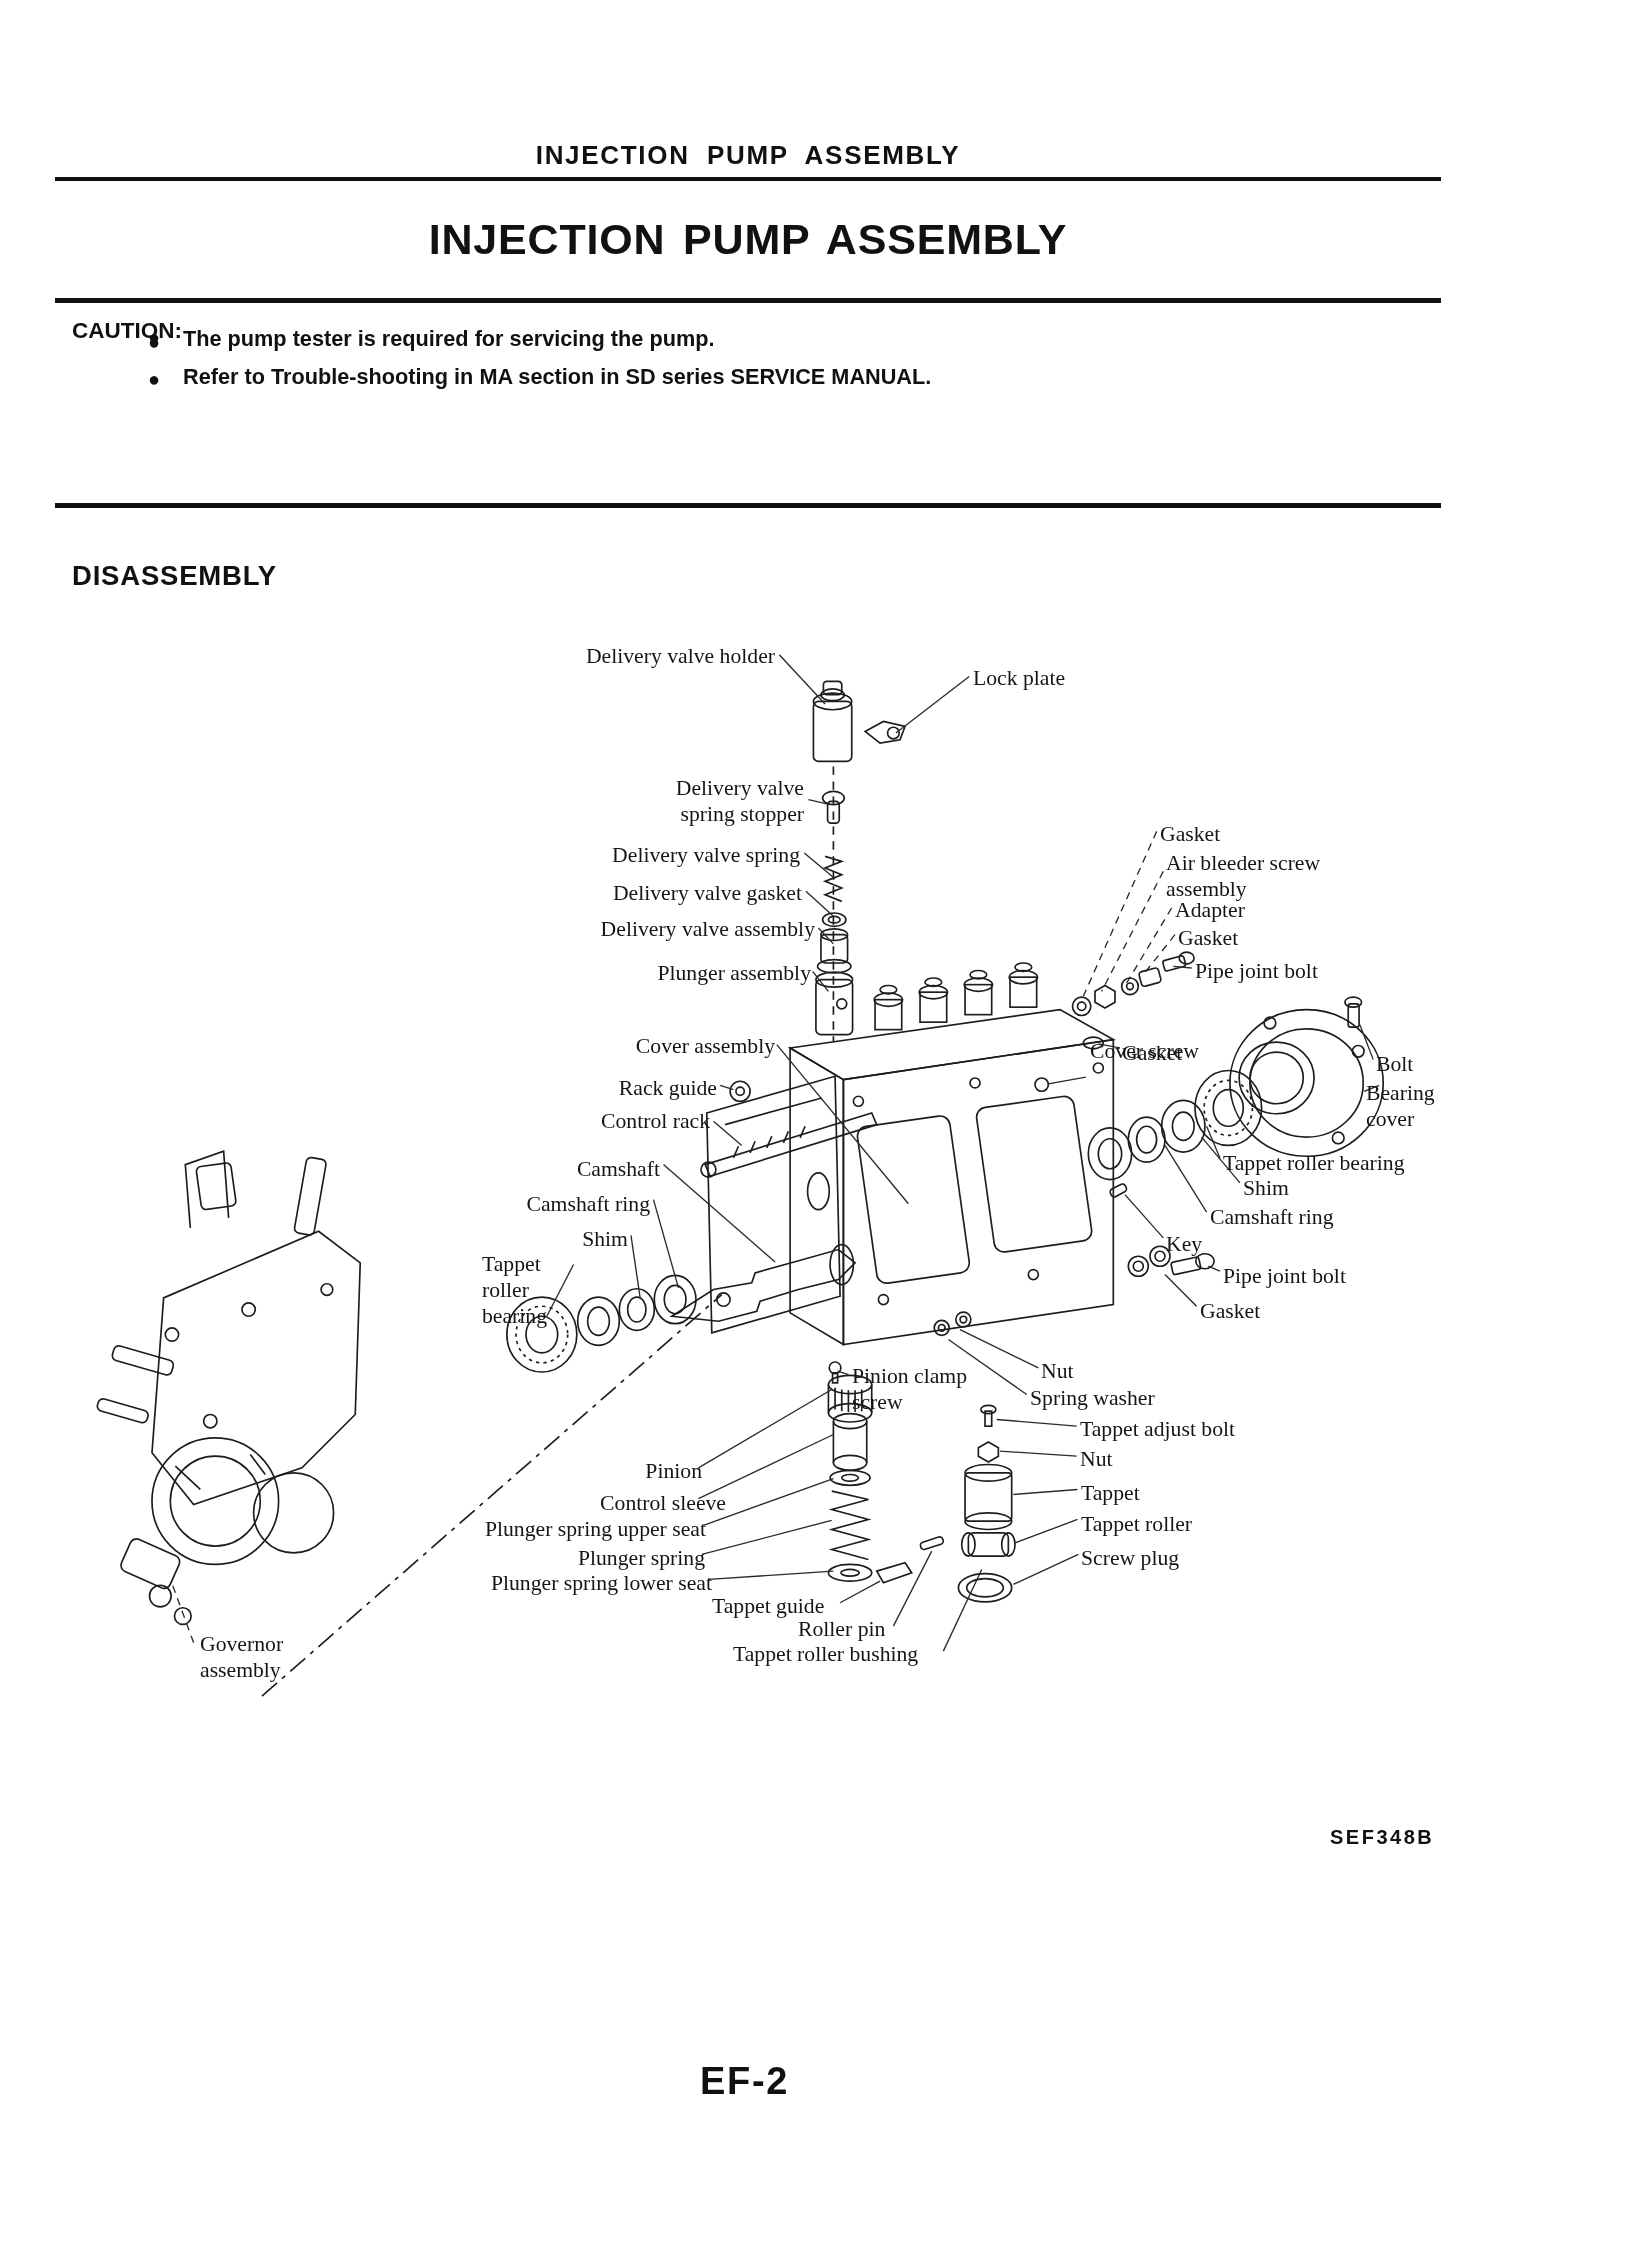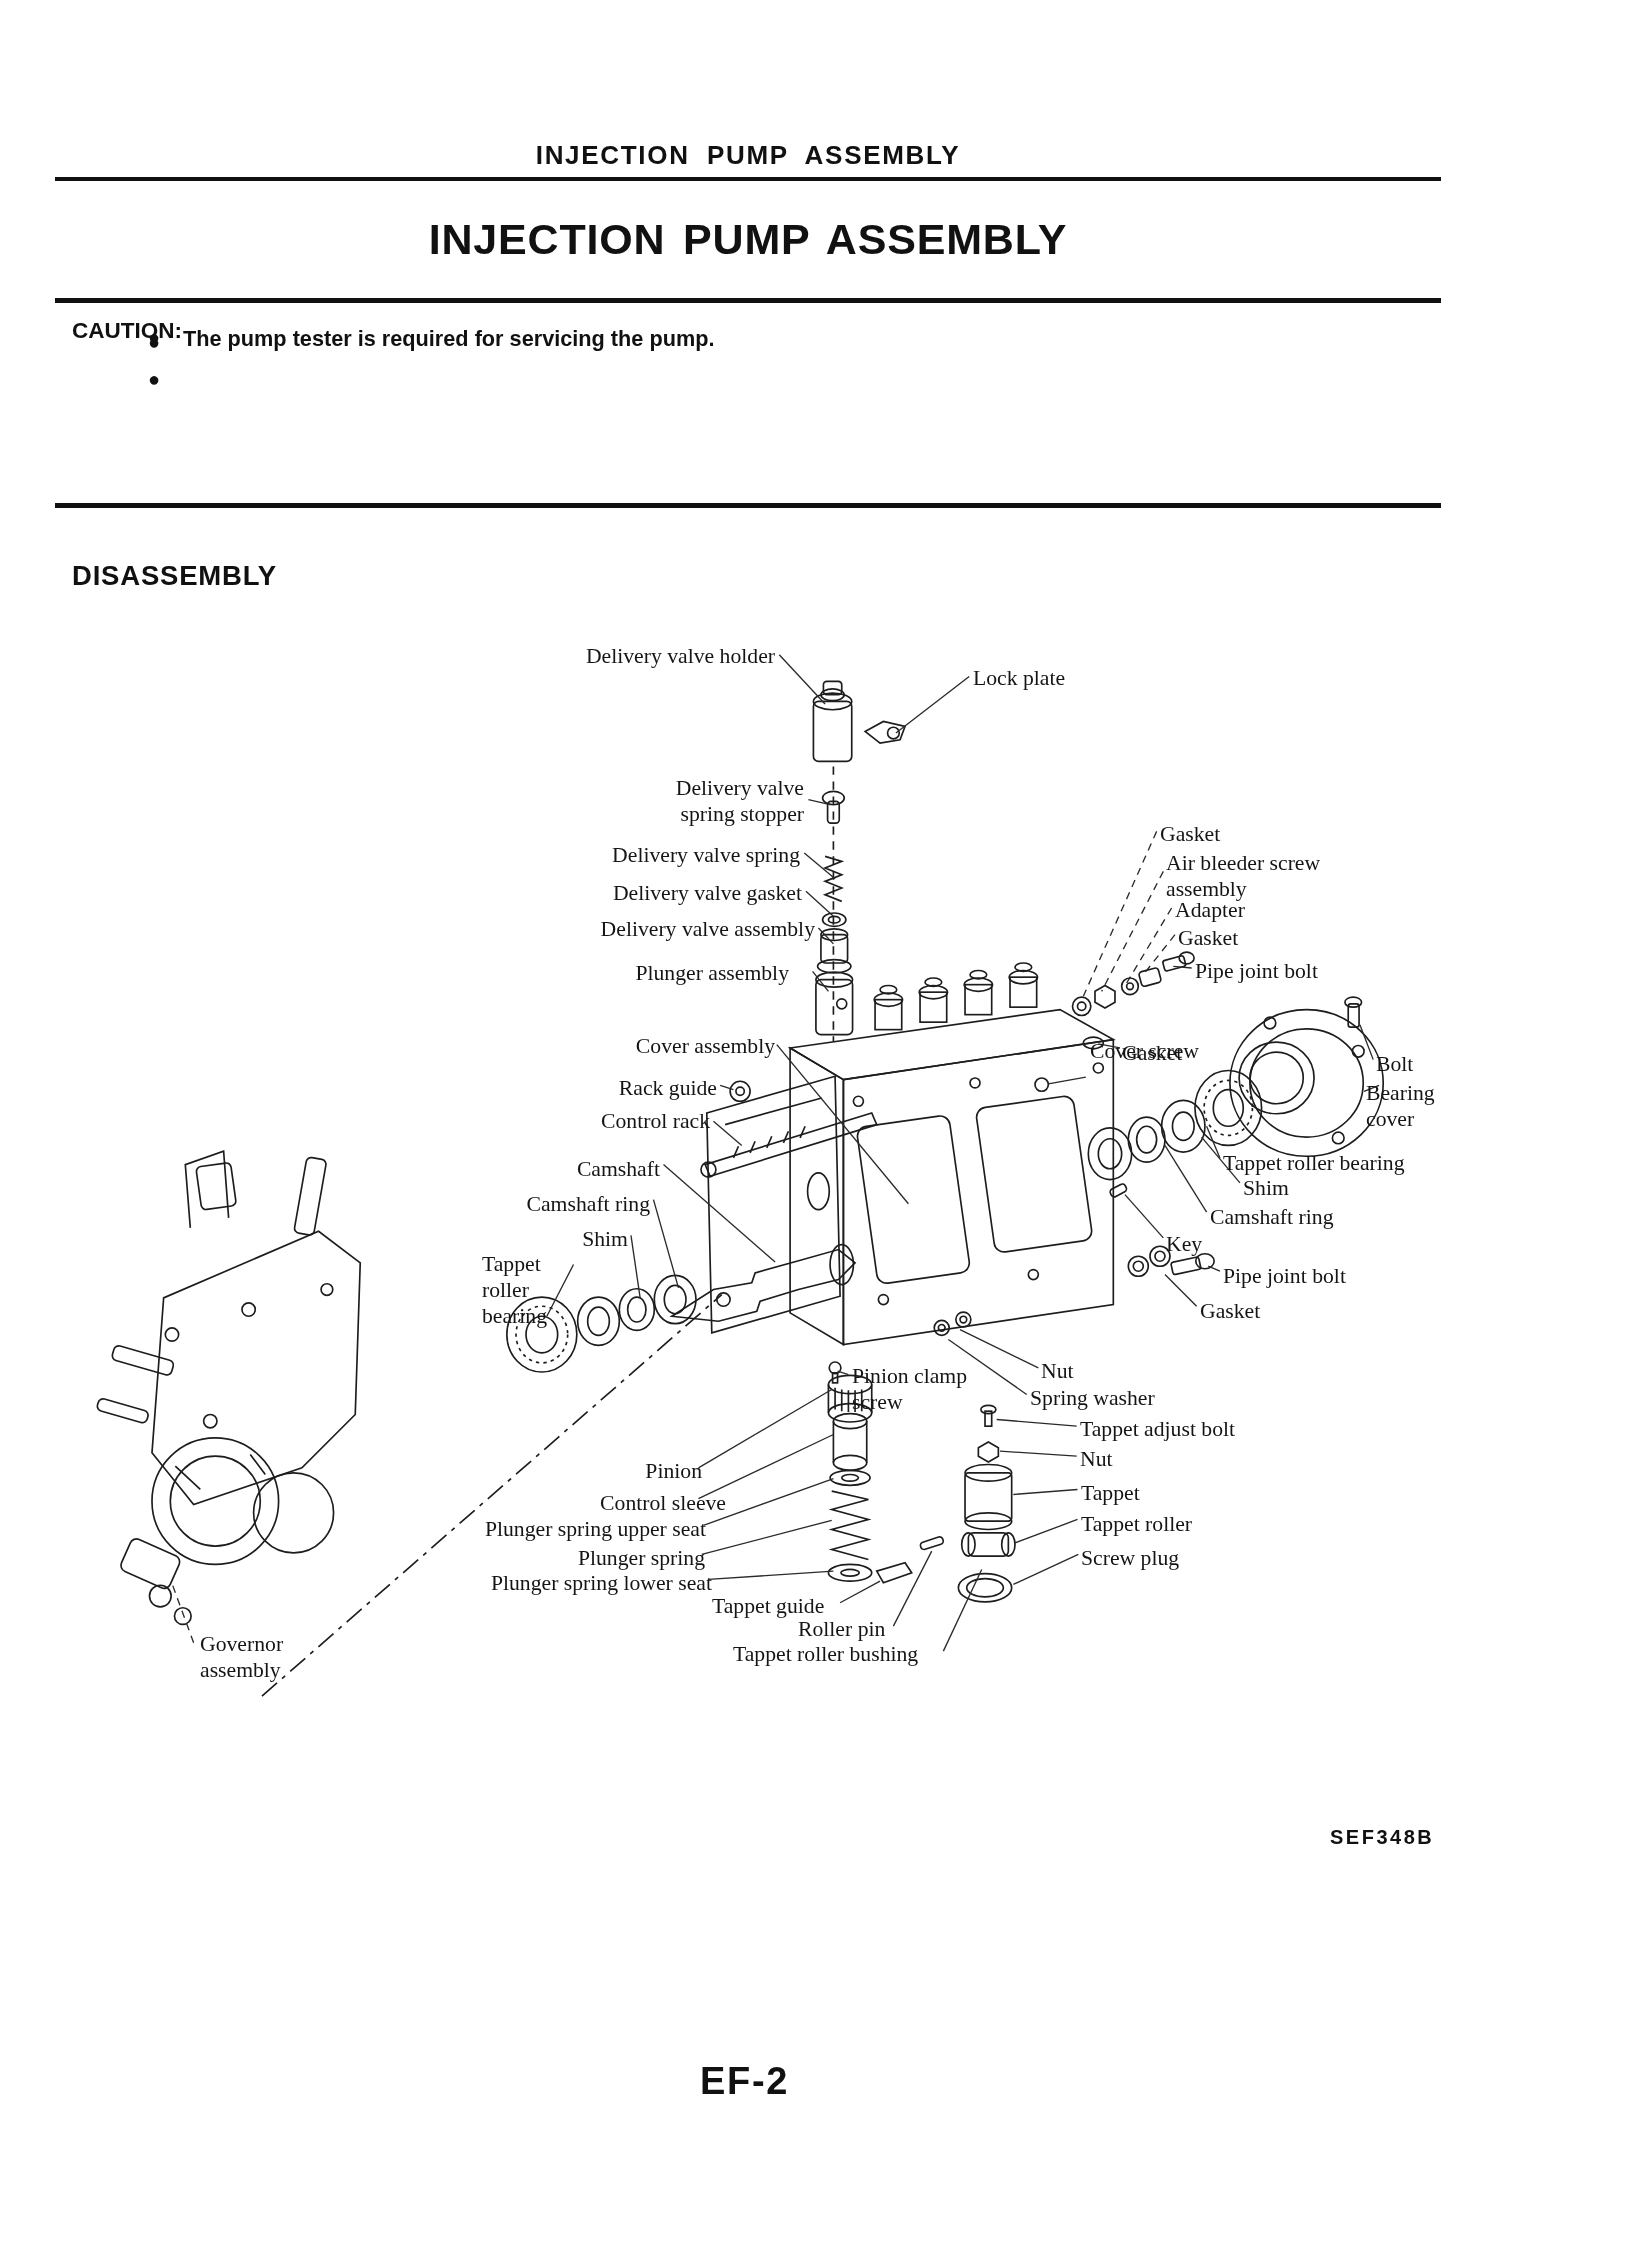--- a/index.html
+++ b/index.html
@@ -45,20 +45,21 @@
     <div class="bullet-item">
       <span class="bullet-dot">●</span>
     </div>
     <div class="bullet-item">
       <span class="bullet-dot">●</span>
       <span>The pump tester is required for servicing the pump.</span>
     </div>
     <div class="bullet-item">
       <span class="bullet-dot">●</span>
     </div>
+    <div id="caution-note">Refer to Trouble-shooting in MA section in SD series SERVICE MANUAL.</div>
   </div>
   <div class="rule" style="left:55px;top:503px;width:1386px;height:5px;"></div>
 
   <div id="section-heading">DISASSEMBLY</div>
 
   <svg width="1641" height="1916" viewBox="0 0 1969 2300">
     <g class="art">
       <polygon points="948,1258 1272,1212 1336,1248 1012,1296"></polygon>
       <polygon points="1012,1296 1336,1248 1336,1566 1012,1614"></polygon>
       <polygon points="948,1258 1012,1296 1012,1614 948,1576"></polygon>
@@ -276,21 +277,21 @@
     </g>
   </svg>
 
   <div class="lbl lbl-r" style="left:492px;top:643px;width:283px;">Delivery valve holder</div>
   <div class="lbl" style="left:973px;top:665px;">Lock plate</div>
   <div class="lbl lbl-r" style="left:537px;top:775px;width:267px;">Delivery valve
 spring stopper</div>
   <div class="lbl lbl-r" style="left:500px;top:842px;width:300px;">Delivery valve spring</div>
   <div class="lbl lbl-r" style="left:502px;top:880px;width:300px;">Delivery valve gasket</div>
   <div class="lbl lbl-r" style="left:482px;top:916px;width:333px;">Delivery valve assembly</div>
-  <div class="lbl lbl-r" style="left:514px;top:960px;width:275px;text-align:right;">Plunger assembly</div>
+  <div class="lbl lbl-r" style="left:536px;top:960px;width:275px;text-align:right;">Plunger assembly</div>
   <div class="lbl" style="left:1160px;top:821px;">Gasket</div>
   <div class="lbl" style="left:1166px;top:850px;">Air bleeder screw
 assembly</div>
   <div class="lbl" style="left:1175px;top:897px;">Adapter</div>
   <div class="lbl" style="left:1178px;top:925px;">Gasket</div>
   <div class="lbl" style="left:1195px;top:958px;">Pipe joint bolt</div>
   <div class="lbl lbl-r" style="left:517px;top:1033px;width:258px;">Cover assembly</div>
   <div class="lbl lbl-r" style="left:500px;top:1075px;width:217px;">Rack guide</div>
   <div class="lbl lbl-r" style="left:492px;top:1108px;width:218px;">Control rack</div>
   <div class="lbl" style="left:1122px;top:1040px;">Gasket</div>

